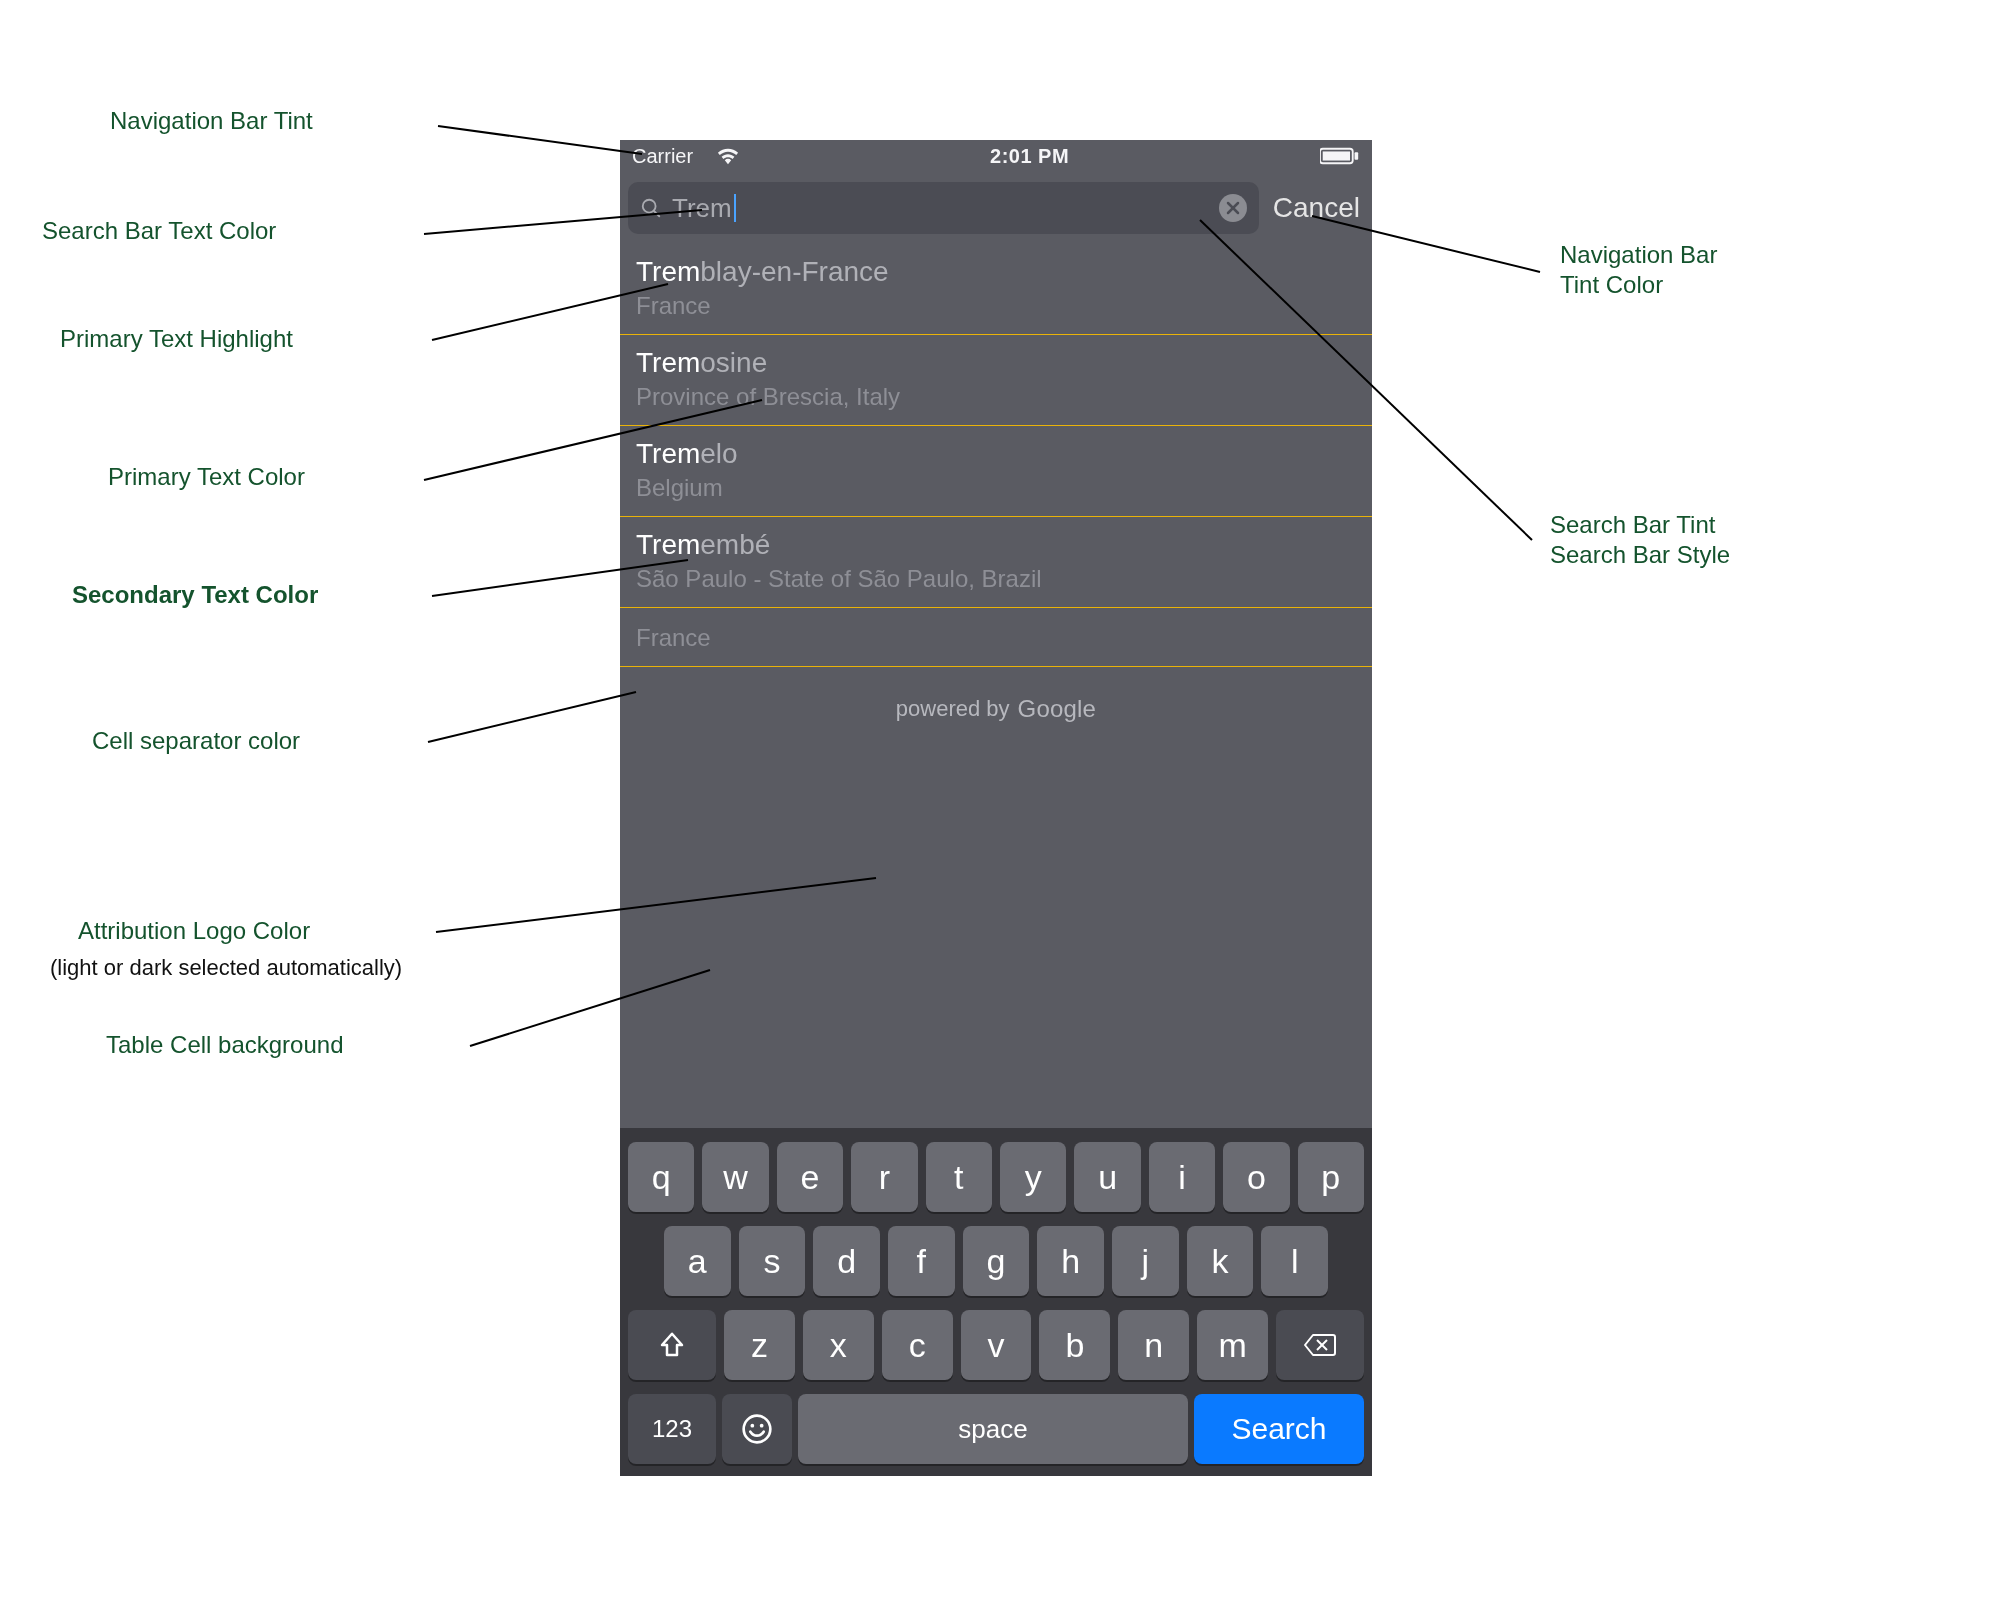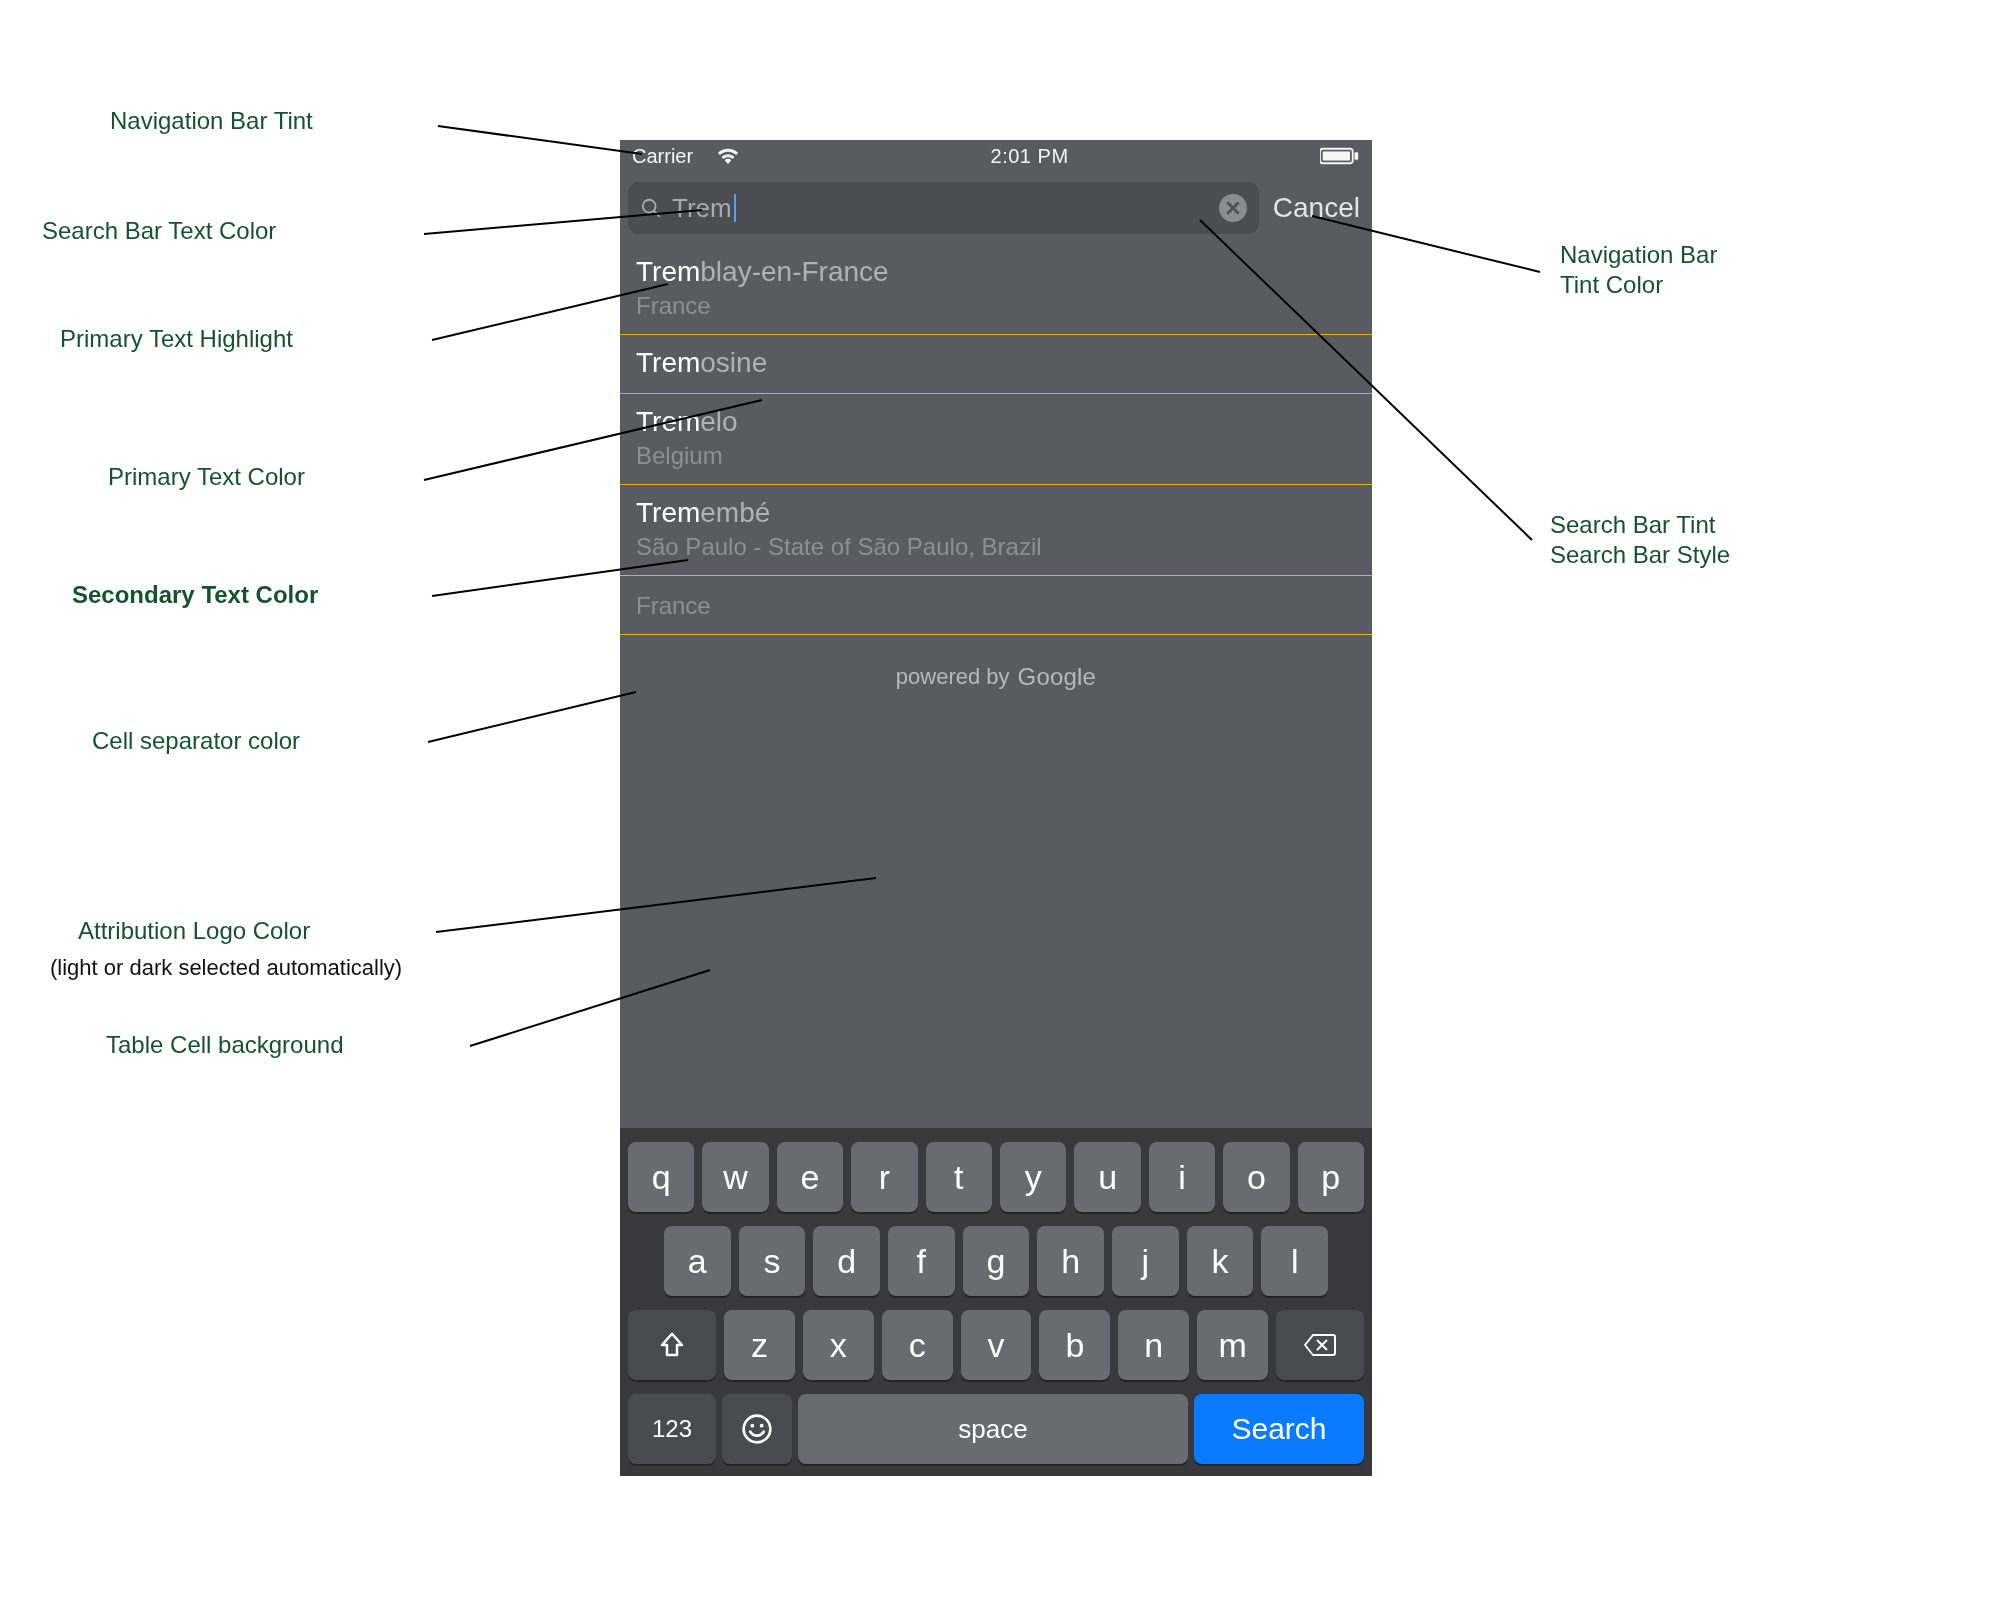--- a/index.html
+++ b/index.html
@@ -26,21 +26,21 @@
       display: flex;
       align-items: center;
       justify-content: space-between;
       padding: 0 12px;
       color: #f5f5f7;
       font-size: 20px;
     }
     .carrier { display: flex; align-items: center; gap: 24px; }
     .wifi-icon svg { display: block; }
     .battery-icon svg { display: block; }
-    .status-time { font-weight: 400; letter-spacing: .5px; }
+    .status-time { font-weight: 700; letter-spacing: .5px; }
     .nav-bar {
       height: 72px;
       background: #5a5b62;
       display: flex;
       align-items: center;
       padding: 0 12px 0 8px;
       gap: 14px;
     }
     .search-field {
       flex: 1;
@@ -189,20 +189,21 @@
       <div class="cancel">Cancel</div>
     </div>
 
     <div class="results">
       <div class="cell">
         <div class="primary"><span class="hl">Trem</span><span>blay-en-France</span></div>
         <div class="secondary">France</div>
       </div>
       <div class="cell">
         <div class="primary"><span class="hl">Trem</span><span>osine</span></div>
+        <div class="secondary">Province of Brescia, Italy</div>
       </div>
       <div class="cell">
         <div class="primary"><span class="hl">Trem</span><span>elo</span></div>
         <div class="secondary">Belgium</div>
       </div>
       <div class="cell">
         <div class="primary"><span class="hl">Trem</span><span>embé</span></div>
         <div class="secondary">São Paulo - State of São Paulo, Brazil</div>
       </div>
       <div class="cell">

